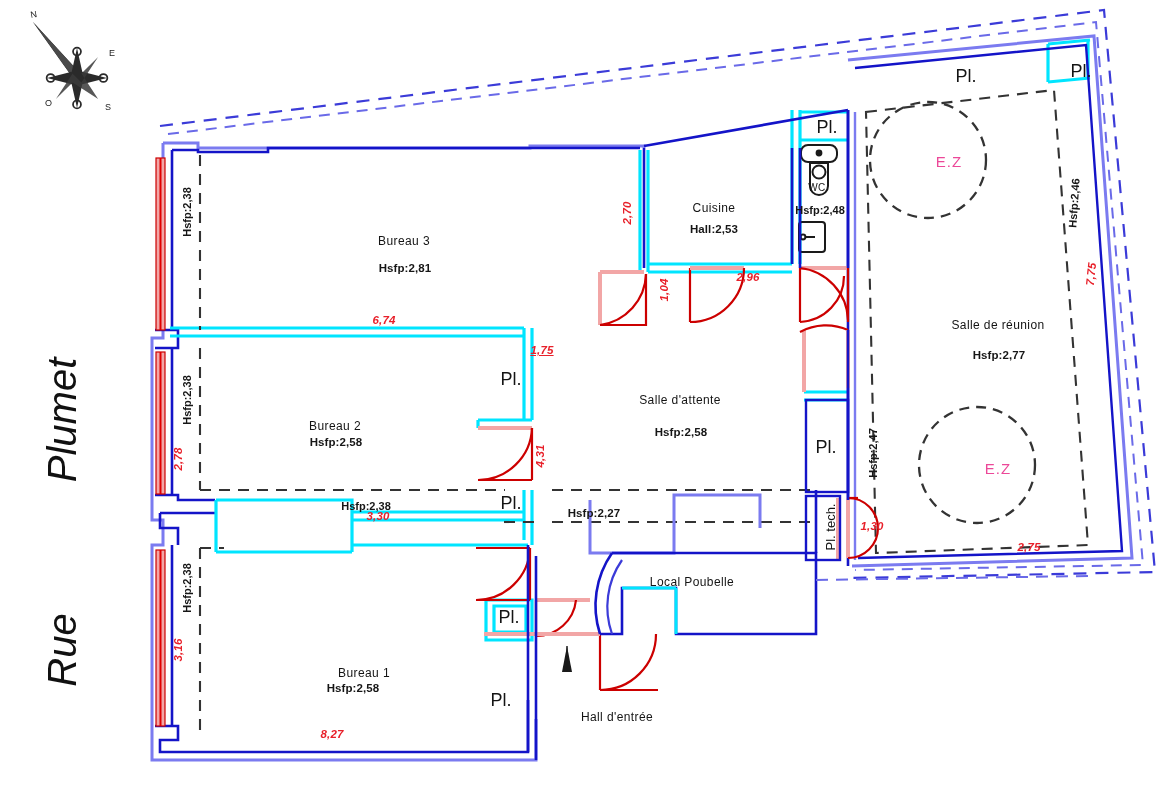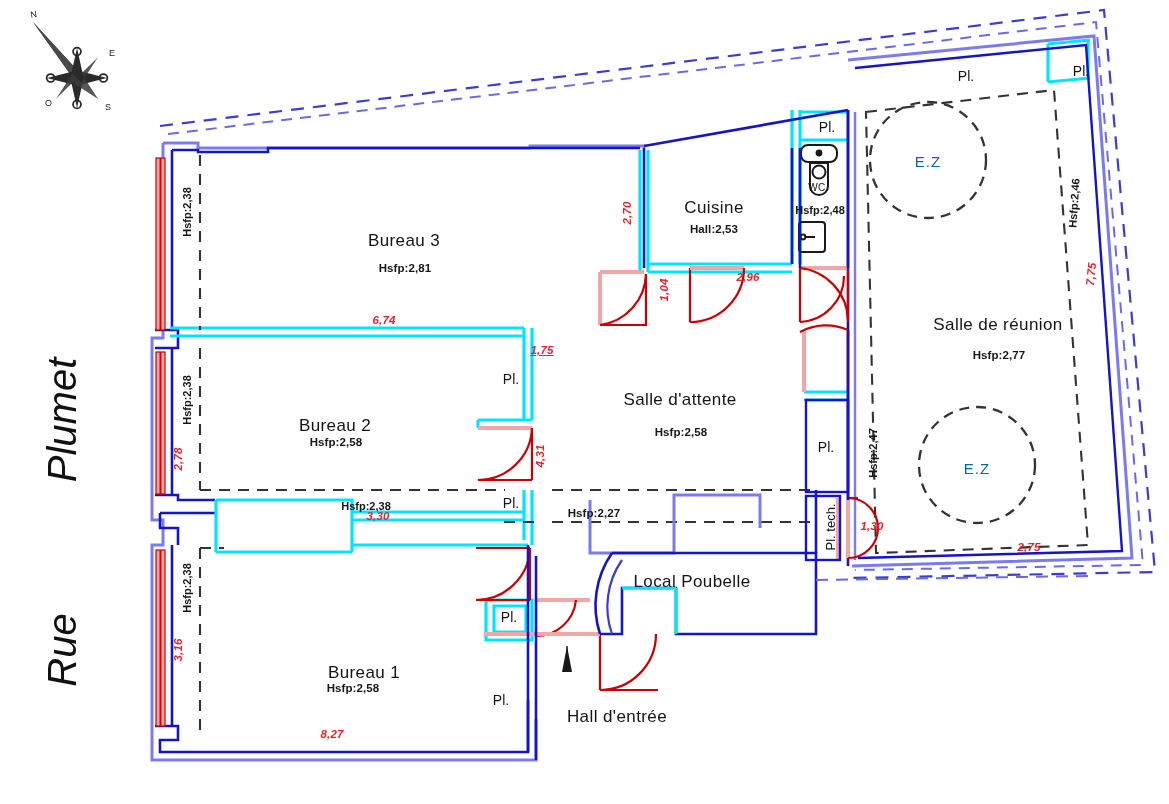--- a/index.html
+++ b/index.html
@@ -30,52 +30,53 @@
   
   .lbl {
     position: absolute;
     white-space: nowrap;
     color: #1a1a1a;
     font-family: "Liberation Sans", sans-serif;
     transform: translate(-50%, -50%);
     pointer-events: none;
   }
   .room-name {
-    font-size: 17px;
+    font-size: 12px;
     font-weight: 400;
     letter-spacing: 0.4px;
     color: #141414;
   }
   .room-h {
     font-size: 11.5px;
     font-weight: 700;
     color: #161616;
     letter-spacing: 0.1px;
   }
   .closet {
-    font-size: 14px;
+    font-size: 18px;
     font-weight: 400;
     color: #141414;
   }
   .hfp-small {
     font-size: 11px;
     font-weight: 700;
     color: #161616;
   }
   .dim {
     font-size: 11.5px;
     font-weight: 700;
     font-style: italic;
     color: #e8202a;
     letter-spacing: 0.2px;
   }
   .ez {
     font-size: 15px;
-    color: #0369a1;
+    color: #ec4899;
     letter-spacing: 1px;
+    margin-left: 21px;
   }
   .street {
     font-size: 40px;
     font-style: italic;
     font-weight: 400;
     color: #111;
     letter-spacing: 0px;
   }
   .rot90  { transform: translate(-50%,-50%) rotate(-90deg); }
   .rot-street { transform: translate(-50%,-50%) rotate(-90deg); }

